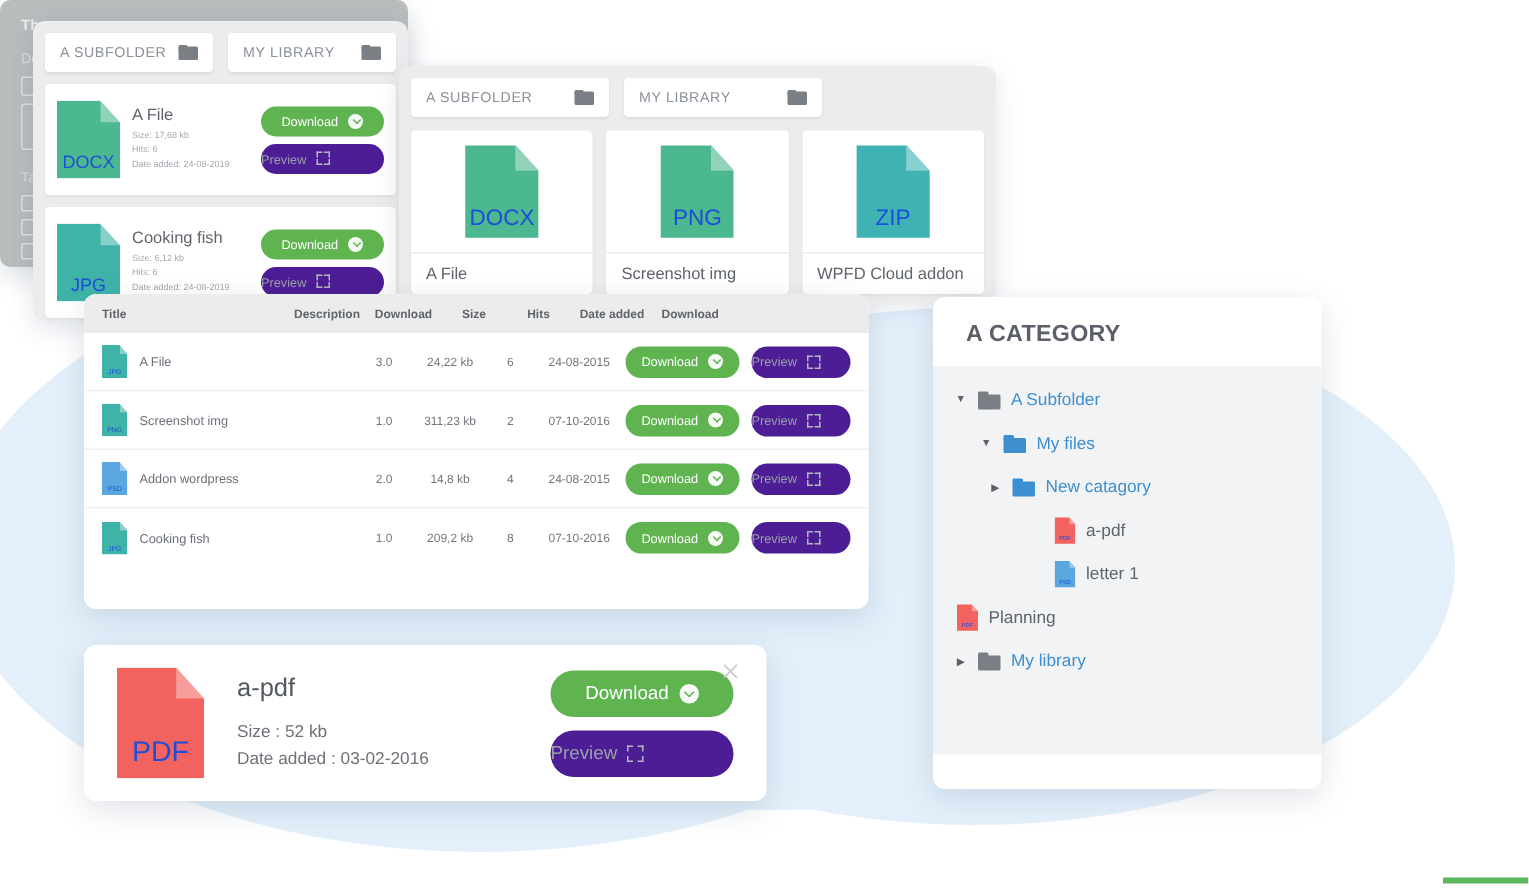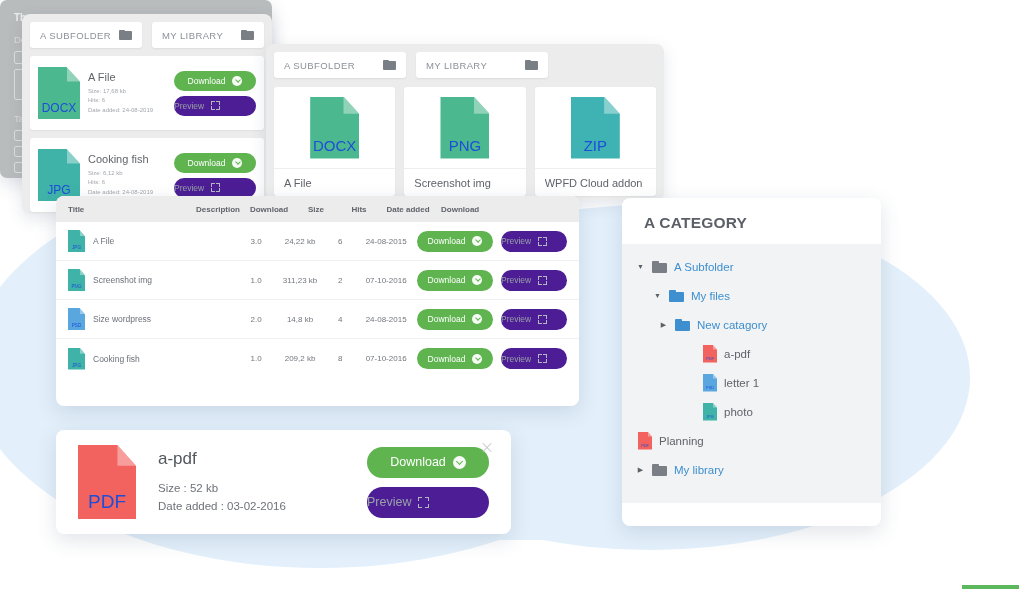--- a/index.html
+++ b/index.html
@@ -466,21 +466,21 @@
       </span>
     </div>
 
     <div class="tb-row">
       <span class="c-title">
         <span class="fileglyph">
           <span class="body" style="background:#5aa7e0"></span>
             <span class="fold"></span>
           <span class="lbl">PSD</span>
         </span>
-        <span class="nm">Size wordpress</span>
+        <span class="nm">Addon wordpress</span>
       </span>
       <span class="c-desc cell"></span>
       <span class="c-ver cell">2.0</span>
       <span class="c-size cell">14,8 kb</span>
       <span class="c-hits cell">4</span>
       <span class="c-date cell">24-08-2015</span>
       <span class="c-dl">
         <button class="btn-dl">
           <span>Download</span>
           <span class="cloud"></span>
@@ -567,29 +567,20 @@
         </div>
         <div class="tnode" style="padding-left: 65px;">
           <span class="tw"></span>
           <span class="fileglyph">
             <span class="body" style="background:#5aa7e0"></span>
             <span class="fold"></span>
             <span class="lbl">PSD</span>
           </span>
           <span class="tlabel-plain">letter 1</span>
         </div>
-        <div class="tnode" style="padding-left: 65px;">
-          <span class="tw"></span>
-          <span class="fileglyph">
-            <span class="body" style="background:#3fb3a8"></span>
-            <span class="fold"></span>
-            <span class="lbl">JPG</span>
-          </span>
-          <span class="tlabel-plain">photo</span>
-        </div>
         <div class="tnode" style="">
           <span class="tw"></span>
           <span class="fileglyph">
             <span class="body" style="background:#f2625f"></span>
             <span class="fold"></span>
             <span class="lbl">PDF</span>
           </span>
           <span class="tlabel-plain">Planning</span>
         </div>
         <div class="tnode" style="padding-left: 14px;">

